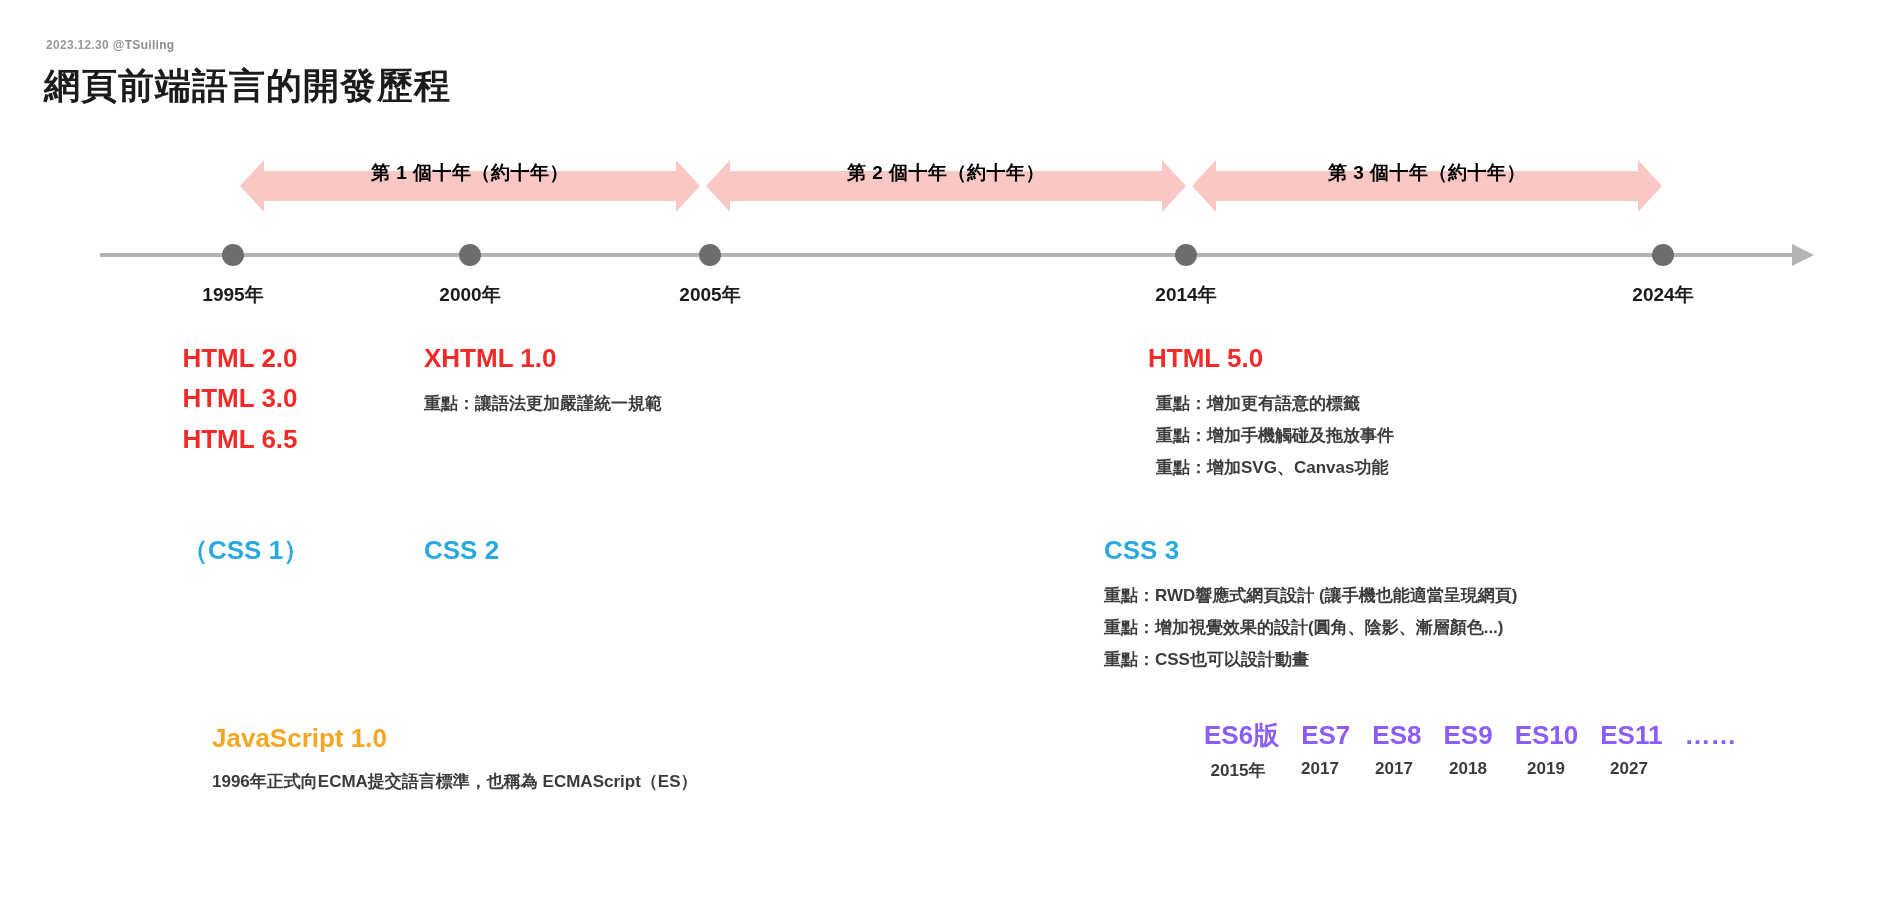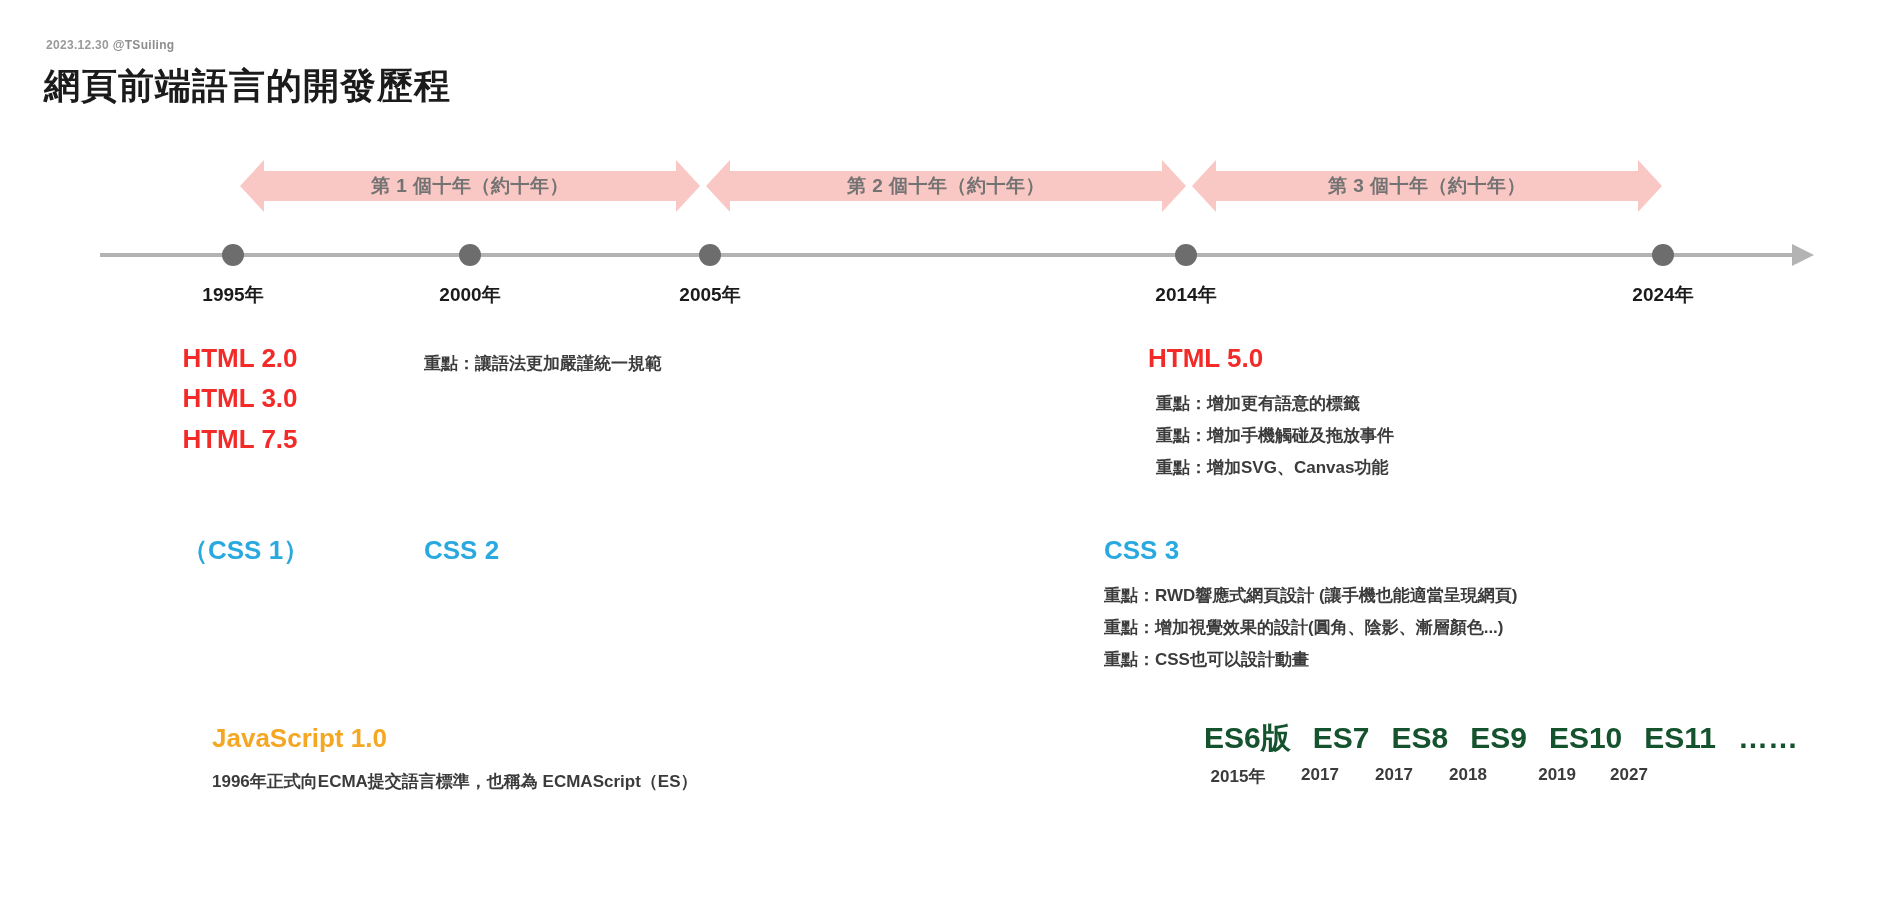--- a/index.html
+++ b/index.html
@@ -41,25 +41,24 @@
   .decades {
     position: absolute;
     left: 0;
     top: 160px;
     width: 1900px;
     height: 58px;
   }
   .decade {
     position: absolute;
     height: 52px;
-    color: #737373;
+    color: #000000;
     font-size: 19px;
     font-weight: bold;
     display: flex;
-    align-items: center;
     justify-content: center;
     letter-spacing: 0.5px;
   }
   .decade .band {
     position: absolute;
     left: 22px;
     right: 22px;
     top: 11px;
     height: 30px;
     background: #f9c7c4;
@@ -135,23 +134,23 @@
   .right-align { text-align: right; }
 
   
   .es-row {
     display: flex;
     align-items: baseline;
     gap: 22px;
     white-space: nowrap;
   }
   .es-row .es {
-    font-size: 30px;
-    font-weight: bold;
-    color: #14532d;
+    font-size: 26px;
+    font-weight: bold;
+    color: #8b5cf6;
   }
   .es-years {
     display: flex;
     gap: 22px;
     margin-top: 6px;
     white-space: nowrap;
   }
   .es-years span {
     font-size: 17px;
     font-weight: bold;
@@ -200,24 +199,25 @@
 
 <div class="year" style="left:233px;">1995年</div>
 <div class="year" style="left:470px;">2000年</div>
 <div class="year" style="left:710px;">2005年</div>
 <div class="year" style="left:1186px;">2014年</div>
 <div class="year" style="left:1663px;">2024年</div>
 
 <div class="block right-align" style="left:100px; top:338px; width:280px;text-align:center;">
   <div class="hl red">HTML 2.0</div>
   <div class="hl red">HTML 3.0</div>
-  <div class="hl red">HTML 7.5</div>
+  <div class="hl red">HTML 6.5</div>
 </div>
 
 <div class="block" style="left:424px; top:338px;">
+  <div class="hl red">XHTML 1.0</div>
   <div class="note" style="margin-top:10px;">重點：讓語法更加嚴謹統一規範</div>
 </div>
 
 <div class="block" style="left:1148px; top:338px;">
   <div class="hl red">HTML 5.0</div>
   <div class="note" style="margin-top:10px; padding-left:8px;">重點：增加更有語意的標籤</div>
   <div class="note" style="padding-left:8px;">重點：增加手機觸碰及拖放事件</div>
   <div class="note" style="padding-left:8px;">重點：增加SVG、Canvas功能</div>
 </div>
 
@@ -247,16 +247,16 @@
     <span class="es">ES9</span>
     <span class="es">ES10</span>
     <span class="es">ES11</span>
     <span class="es">……</span>
   </div>
   <div class="es-years">
     <span style="width:68px;">2015年</span>
     <span style="width:52px;">2017</span>
     <span style="width:52px;">2017</span>
     <span style="width:52px;">2018</span>
-    <span style="width:60px;text-align:right;">2019</span>
+    <span style="width:60px;">2019</span>
     <span style="width:62px;">2027</span>
   </div>
 </div>
 
 </body></html>

